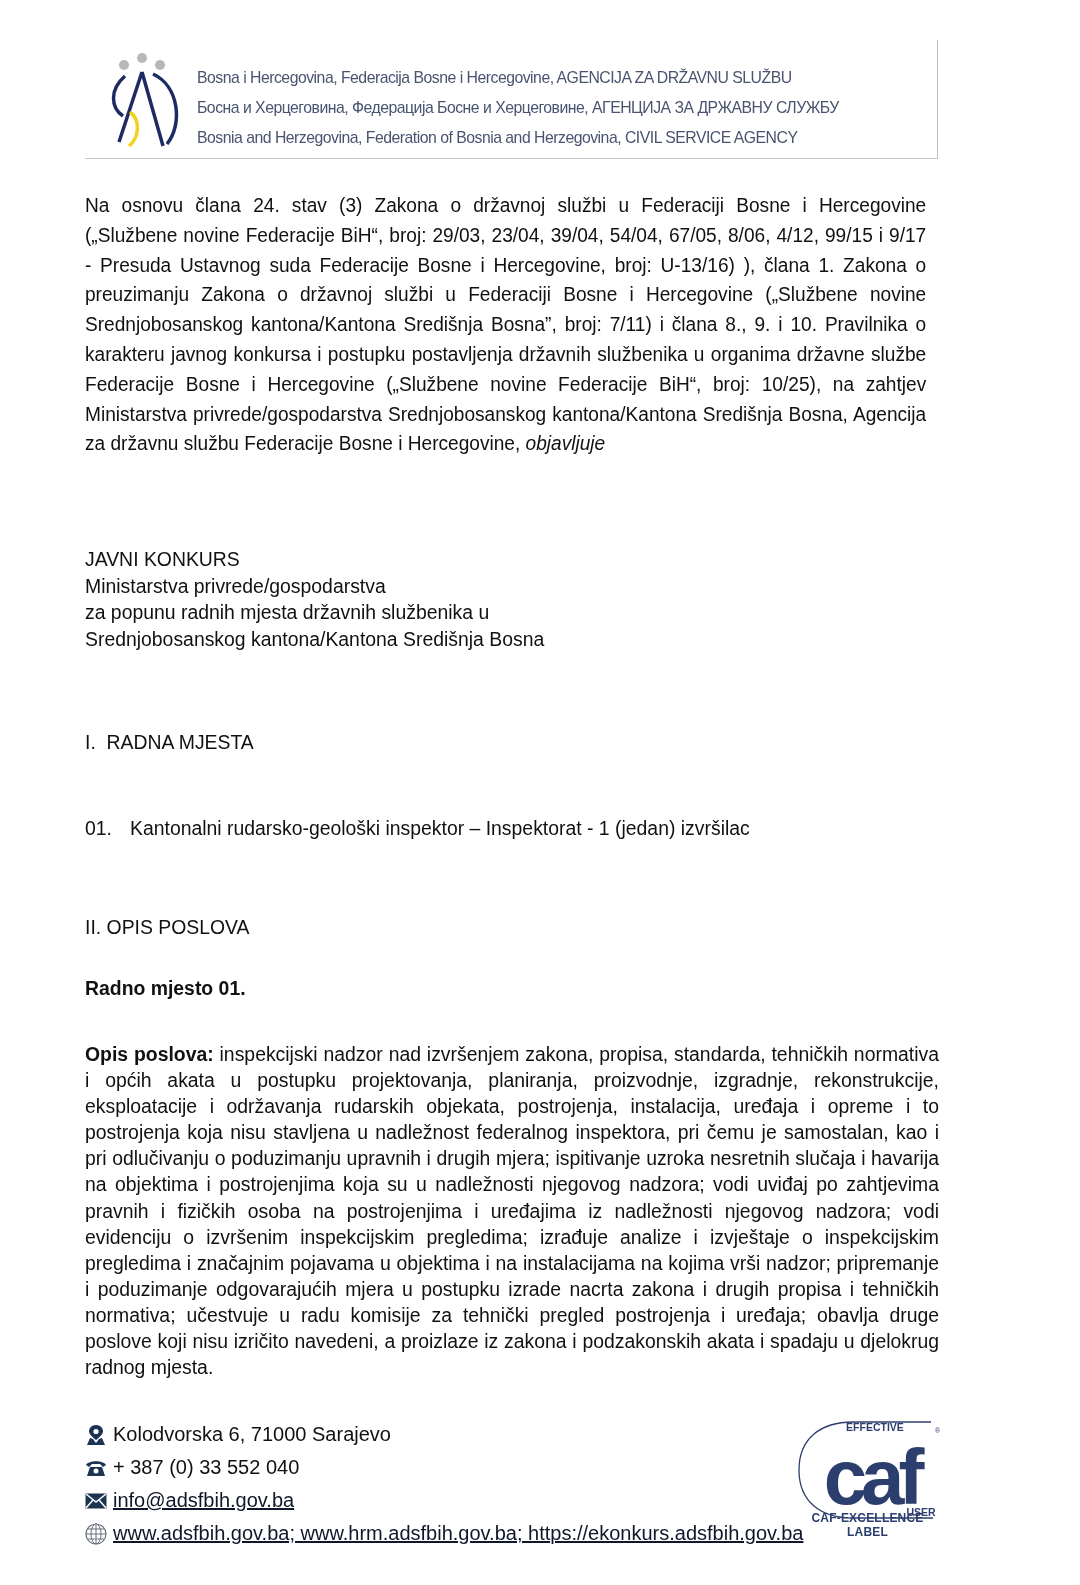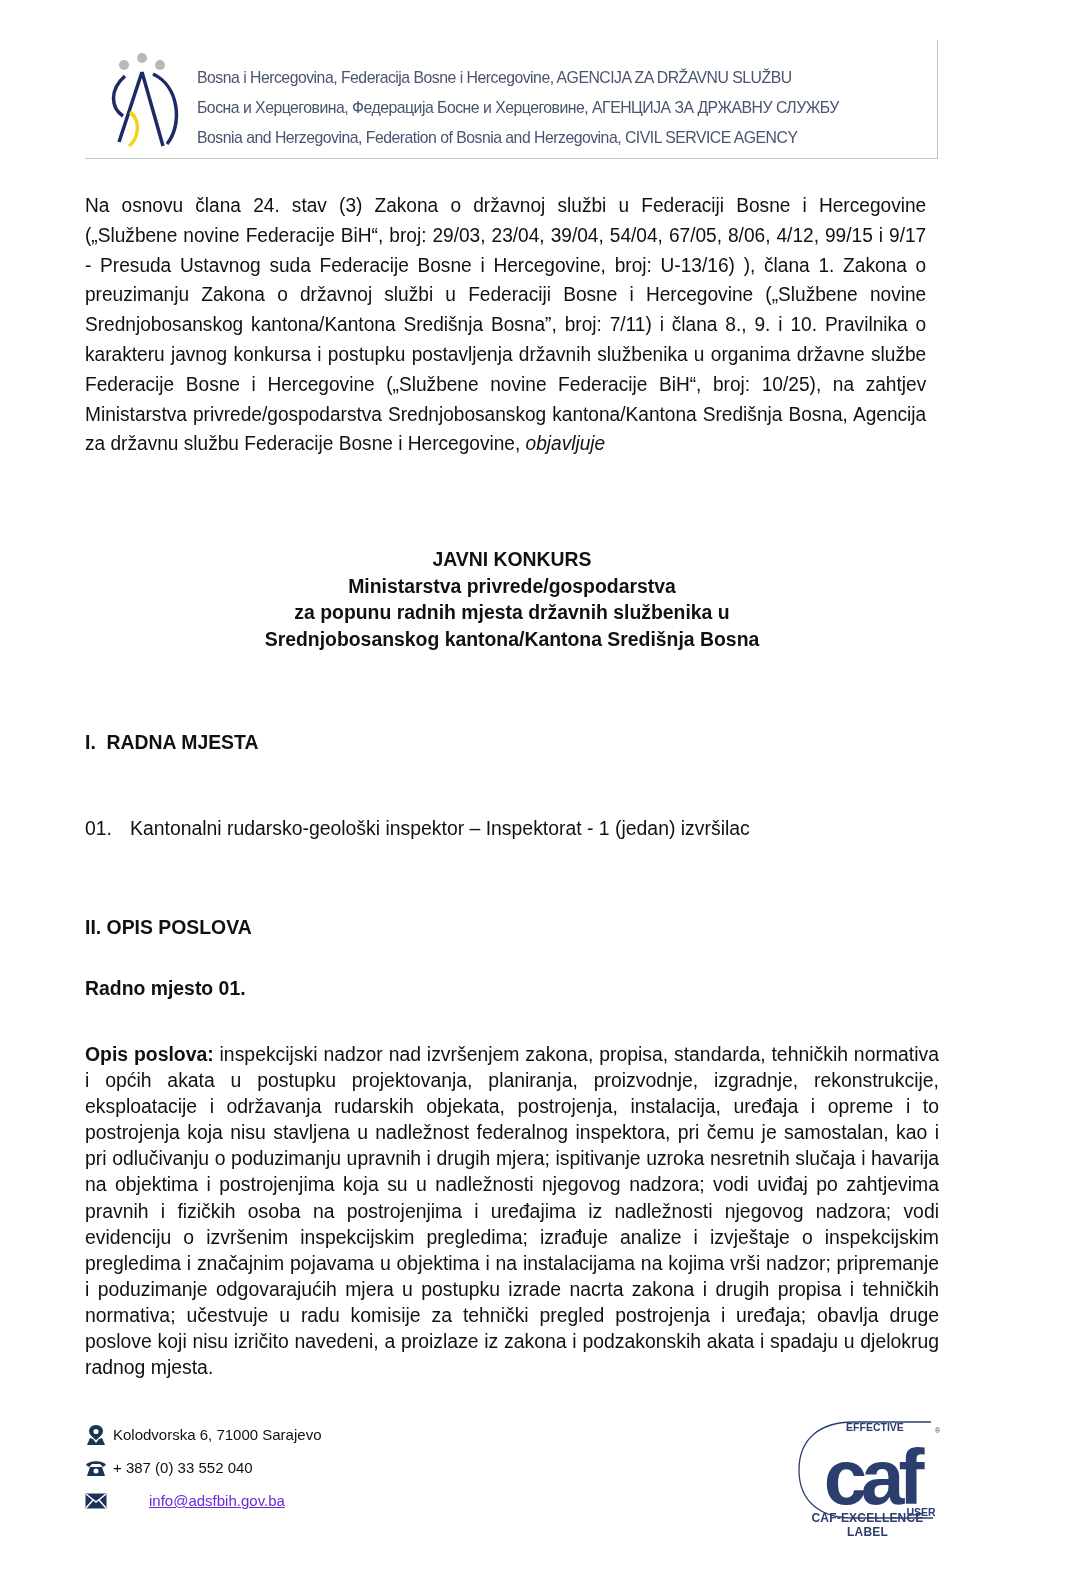--- a/index.html
+++ b/index.html
@@ -13,41 +13,41 @@
   .agency-lines { position: absolute; left: 112px; top: 23px; }
   .agency-line { font-size: 17px; color: #4a5470; line-height: 30px; letter-spacing: -0.55px;
                  white-space: nowrap; transform: scaleX(0.93); transform-origin: left center; }
 
   
   .content { position: absolute; left: 85px; top: 191px; width: 854px; }
   .para { font-size: 19.4px; line-height: 29.8px; text-align: justify; margin: 0;
           transform: scaleX(0.985); transform-origin: left top; }
   .para em { font-style: italic; }
 
-  .title-block { position: absolute; left: 85px; top: 546px; width: 854px; text-align: center;
-                 font-weight: bold; font-size: 19.4px; line-height: 26.5px; }
+  .title-block { position: absolute; left: 85px; top: 546px; width: 854px; text-align: left;
+                 font-weight: normal; font-size: 19.4px; line-height: 26.5px; }
 
-  .section-heading { position: absolute; left: 85px; font-weight: bold; font-size: 19.4px; }
+  .section-heading { position: absolute; left: 85px; font-weight: normal; font-size: 19.4px; }
   .sec1 { top: 731px; }
   .sec2 { top: 916px; }
 
   .job-list { position: absolute; left: 85px; top: 779px; font-size: 19.4px; line-height: 25.6px; }
   .job-item { white-space: pre; margin-top: 37px; }
   .job-num { display: inline-block; width: 45px; }
 
   .position-title { position: absolute; left: 85px; top: 977px; font-weight: bold; font-size: 19.4px; }
   .desc { position: absolute; left: 85px; top: 1041px; width: 854px; font-size: 19.4px;
           line-height: 26.1px; text-align: justify; margin: 0; }
   .desc b { font-weight: bold; }
 
   
   .footer { position: absolute; left: 85px; top: 1418px; }
-  .contact-row { display: flex; align-items: center; height: 33px; font-size: 15px; color: #111; }
+  .contact-row { display: flex; align-items: center; height: 33px; font-size: 20px; color: #111; }
   .contact-row .ic { width: 22px; height: 22px; margin-right: 6px; display: inline-flex; align-items: center; justify-content: center; }
-  .contact-row a, .link { color: #6d28d9; text-decoration: underline; margin-left: 36px; }
+  .contact-row a, .link { color: #0f172a; text-decoration: underline; }
 
   .caf { position: absolute; left: 793px; top: 1418px; width: 150px; height: 110px; }
   .caf-label { position: absolute; left: 795px; top: 1511px; width: 145px; text-align: center;
                font-size: 12px; font-weight: bold; color: #2c3e6e; letter-spacing: 0.2px; }
 </style>
 </head>
 <body>
 
 <div class="header">
   <svg class="logo" viewBox="0 0 90 106">
@@ -110,20 +110,30 @@
   <div class="contact-row">
     <span class="ic">
       <svg width="22" height="16" viewBox="0 0 22 16">
           <rect x="0.5" y="0.5" width="21" height="15" fill="#1d3354"></rect>
           <path d="M1 1 L11 9 L21 1" stroke="#fff" stroke-width="1.5" fill="none"></path>
           <path d="M1 15 L8 7 M21 15 L14 7" stroke="#fff" stroke-width="1.5"></path>
         </svg>
     </span>
     <a class="link">info@adsfbih.gov.ba</a>
   </div>
+  <div class="contact-row">
+    <span class="ic">
+      <svg width="22" height="22" viewBox="0 0 22 22">
+          <circle cx="11" cy="11" r="10" fill="none" stroke="#6b7080" stroke-width="1.2"></circle>
+          <ellipse cx="11" cy="11" rx="5" ry="10" fill="none" stroke="#6b7080" stroke-width="1"></ellipse>
+          <path d="M1 11 H21 M3 6 H19 M3 16 H19 M11 1 V21" stroke="#6b7080" stroke-width="1"></path>
+        </svg>
+    </span>
+    <a class="link">www.adsfbih.gov.ba; www.hrm.adsfbih.gov.ba; https://ekonkurs.adsfbih.gov.ba</a>
+  </div>
 </div>
 
 <svg class="caf" viewBox="0 0 150 110">
   <path d="M60 4 C28 4 6 20 6 52 C6 84 28 100 60 100 L140 100" stroke="#2c3e6e" stroke-width="1.3" fill="none"></path>
   <path d="M60 4 L138 4" stroke="#2c3e6e" stroke-width="1.3" fill="none"></path>
   <text x="82" y="13" font-family="Liberation Sans, sans-serif" font-size="10.5" font-weight="bold" fill="#2c3e6e" text-anchor="middle">EFFECTIVE</text>
   <text x="78" y="86" font-family="Liberation Sans, sans-serif" font-size="78" font-weight="bold" fill="#2c3e6e" text-anchor="middle" letter-spacing="-6">caf</text>
   <text x="142" y="15" font-family="Liberation Sans, sans-serif" font-size="7" fill="#2c3e6e">®</text>
   <text x="128" y="98" font-family="Liberation Sans, sans-serif" font-size="10.5" font-weight="bold" fill="#2c3e6e" text-anchor="middle">USER</text>
 </svg>

